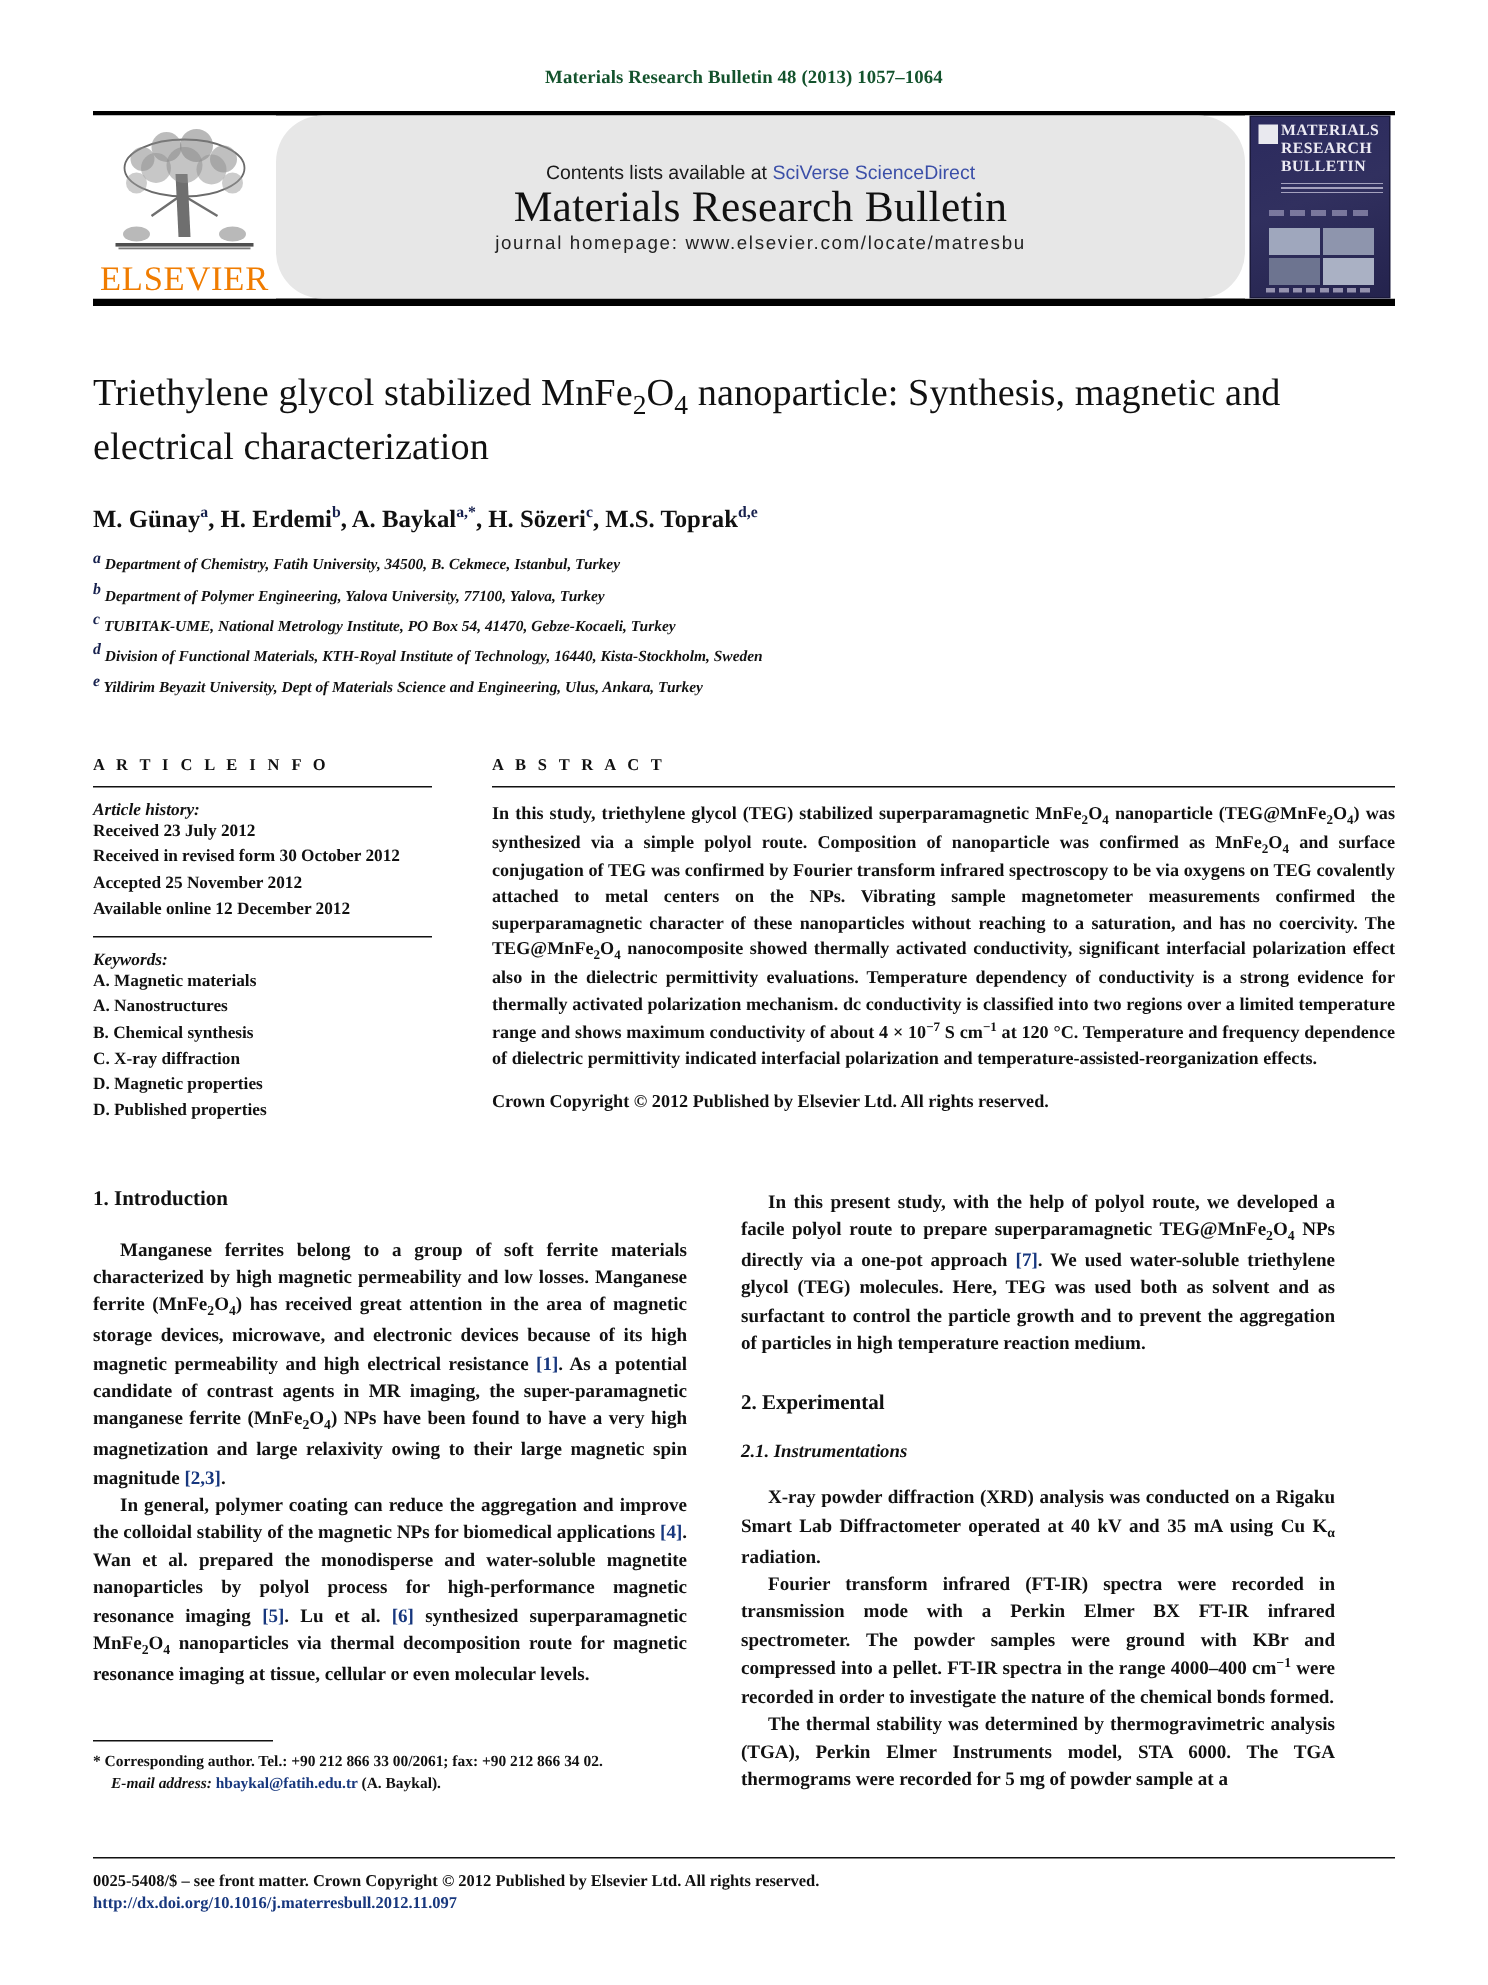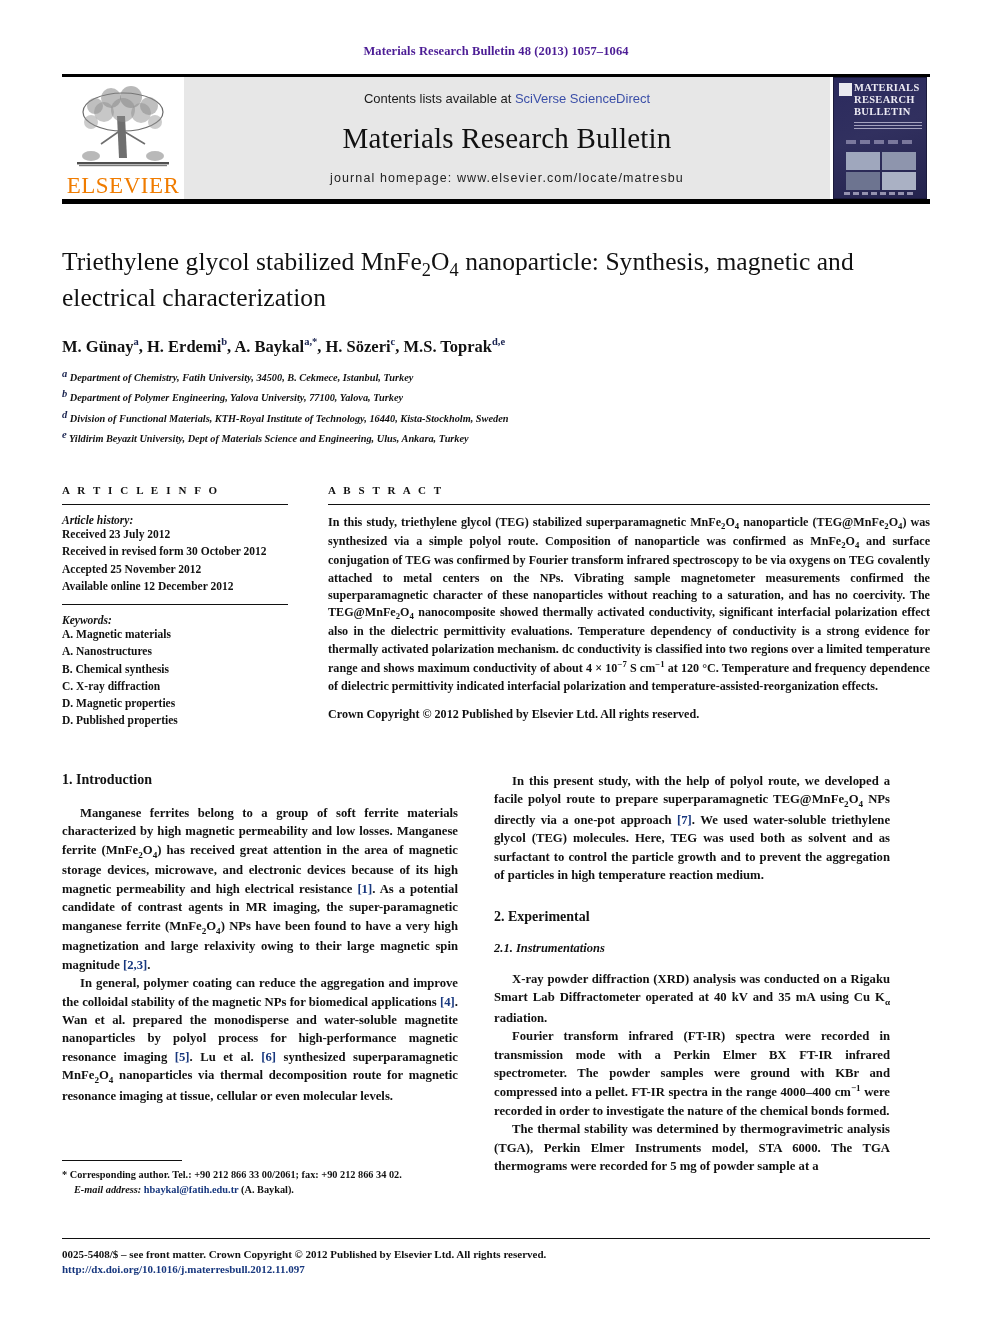--- a/index.html
+++ b/index.html
@@ -14,21 +14,21 @@
     overflow: hidden;
   }
   .page { position: relative; width: 992px; height: 1323px; padding: 0 62px; }
 
   
   .running-head {
     text-align: center;
     font-family: "Liberation Serif", serif;
     font-weight: bold;
     font-size: 12.5px;
-    color: #4c1d95;
+    color: #14532d;
     padding-top: 44px;
     letter-spacing: .1px;
   }
 
   
   .hdr-wrap { margin-top: 15px; position: relative; }
   .hdr-rule { height: 3px; background: #000; width: 868px; }
   .hdr-row { display: flex; align-items: stretch; height: 122px; }
   .elsevier-cell {
     width: 122px; flex: 0 0 122px;
@@ -38,22 +38,23 @@
   }
   .elsevier-tree { width: 104px; height: 88px; display:block; }
   .elsevier-word {
     font-family: "Liberation Serif", serif;
     color: #f07c00; font-size: 23px; letter-spacing: .5px; line-height: 1;
     font-weight: 400;
   }
   .grey-cell {
     flex: 1 1 auto;
     background: #e7e7e7;
-    display: flex; flex-direction: column; align-items: center; justify-content: space-between;
+    display: flex; flex-direction: column; align-items: center; justify-content: center;
     padding: 14px 0 14px 0;
+    border-radius: 31px;
   }
   .contents-line { font-family: "Liberation Sans", sans-serif; font-size: 13px; color: #1a1a1a; }
   .contents-line .sd { color: #3b4fa8; }
   .journal-name {
     font-family: "Liberation Serif", serif;
     font-size: 29px; color: #111; letter-spacing: .2px;
   }
   .homepage-line {
     font-family: "Liberation Sans", sans-serif;
     font-size: 12.5px; color: #222; letter-spacing: 1.1px;
@@ -259,20 +260,21 @@
     Triethylene glycol stabilized MnFe<sub>2</sub>O<sub>4</sub> nanoparticle: Synthesis, magnetic and electrical characterization
   </div>
 
   <div class="authors">
     M. Günay<sup>a</sup>, H. Erdemi<sup>b</sup>, A. Baykal<sup>a,<span class="star">*</span></sup>, H. Sözeri<sup>c</sup>, M.S. Toprak<sup>d,e</sup>
   </div>
 
   <div class="affs">
     <div class="aff"><sup>a</sup> <span>Department of Chemistry, Fatih University, 34500, B. Cekmece, Istanbul, Turkey</span></div>
     <div class="aff"><sup>b</sup> <span>Department of Polymer Engineering, Yalova University, 77100, Yalova, Turkey</span></div>
+    <div class="aff"><sup>c</sup> <span>TUBITAK-UME, National Metrology Institute, PO Box 54, 41470, Gebze-Kocaeli, Turkey</span></div>
     <div class="aff"><sup>d</sup> <span>Division of Functional Materials, KTH-Royal Institute of Technology, 16440, Kista-Stockholm, Sweden</span></div>
     <div class="aff"><sup>e</sup> <span>Yildirim Beyazit University, Dept of Materials Science and Engineering, Ulus, Ankara, Turkey</span></div>
   </div>
 
   <div class="info-area">
 
     <div class="col-info">
       <div class="sec-label">A R T I C L E   I N F O</div>
       <hr class="hr-thin">
       <div class="meta-head">Article history:</div>

